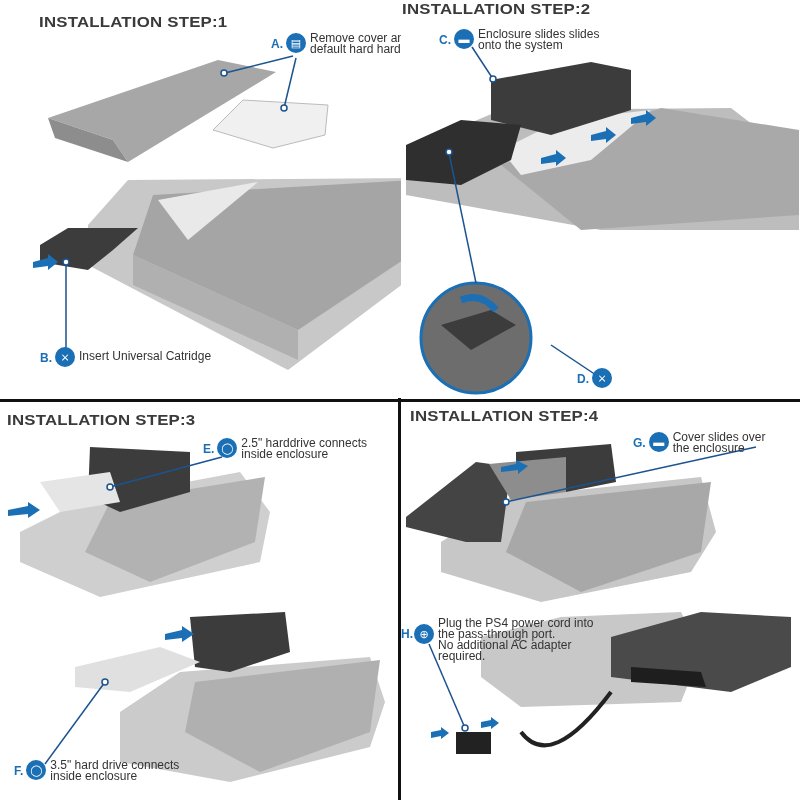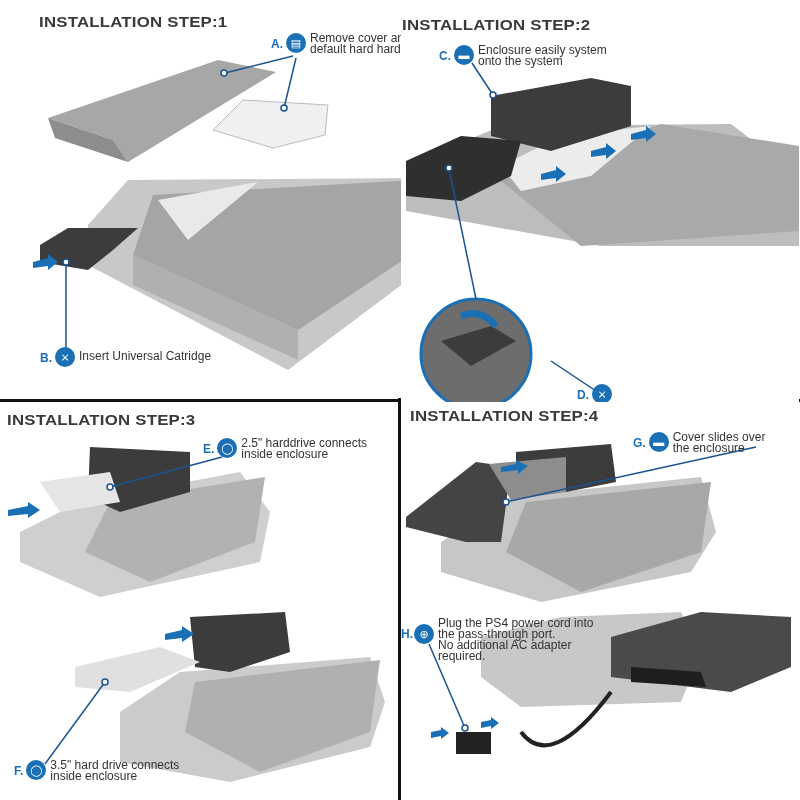--- a/index.html
+++ b/index.html
@@ -1,18 +1,18 @@
 <!DOCTYPE html>
 <html><head>
 <meta charset="utf-8">
 <style>
   html,body{margin:0;padding:0;background:#fff;}
   body{width:800px;height:800px;position:relative;overflow:hidden;font-family:"Liberation Sans",sans-serif;}
   .panel{position:absolute;width:398px;height:398px;overflow:hidden;background:#fff;}
-  .p1{left:0;top:0;margin-left:28px;} .p2{left:401px;top:16px;} .p3{left:0;top:402px;text-decoration:underline;} .p4{left:401px;top:402px;}
+  .p1{left:0;top:0;margin-left:28px;} .p2{left:401px;top:0;} .p3{left:0;top:402px;text-decoration:underline;} .p4{left:401px;top:402px;}
   .vdiv{position:absolute;left:398px;top:0;width:3px;height:800px;background:#111;}
   .hdiv{position:absolute;left:0;top:399px;width:800px;height:3px;background:#111;}
   .title{position:absolute;font-family:"Liberation Sans",sans-serif;font-weight:900;font-size:15px;letter-spacing:0.2px;color:#3a3a3a;transform:scaleX(1.12);transform-origin:left top;}
   .callout{position:absolute;display:flex;align-items:flex-start;}
   .letter{font-weight:700;font-size:12px;color:#1a6fb5;margin-right:3px;margin-top:4px;}
   .icon{width:20px;height:20px;border-radius:50%;background:#1a6fb5;display:flex;align-items:center;justify-content:center;color:#fff;font-size:11px;margin-right:4px;flex-shrink:0;}
   .ctext{font-size:12px;line-height:11px;color:#333;}
   .ctext div{white-space:nowrap;}
   svg{position:absolute;left:0;top:0;}
 </style>
@@ -87,21 +87,21 @@
     <line x1="71" y1="47" x2="92" y2="79" stroke="#1a5390" stroke-width="1.5"></line>
     <circle cx="92" cy="79" r="3" fill="#fff" stroke="#1a5390" stroke-width="1.5"></circle>
     <line x1="48" y1="153" x2="75" y2="283" stroke="#1a5390" stroke-width="1.5"></line>
     <circle cx="48" cy="152" r="3" fill="#fff" stroke="#1a5390" stroke-width="1.5"></circle>
     <line x1="150" y1="345" x2="195" y2="375" stroke="#1a5390" stroke-width="1.5"></line>
   </svg>
   <div class="callout" style="left:38px;top:29px;">
     <span class="letter">C.</span>
     <span class="icon">▬</span>
     <div class="ctext">
-      <div>Enclosure easily system</div>
+      <div>Enclosure slides slides</div>
       <div>onto the system</div>
     </div>
   </div>
   <div class="callout" style="left:176px;top:368px;">
     <span class="letter">D.</span>
     <span class="icon">⨯</span>
   </div>
 </div>
 
 <div class="panel p3">

